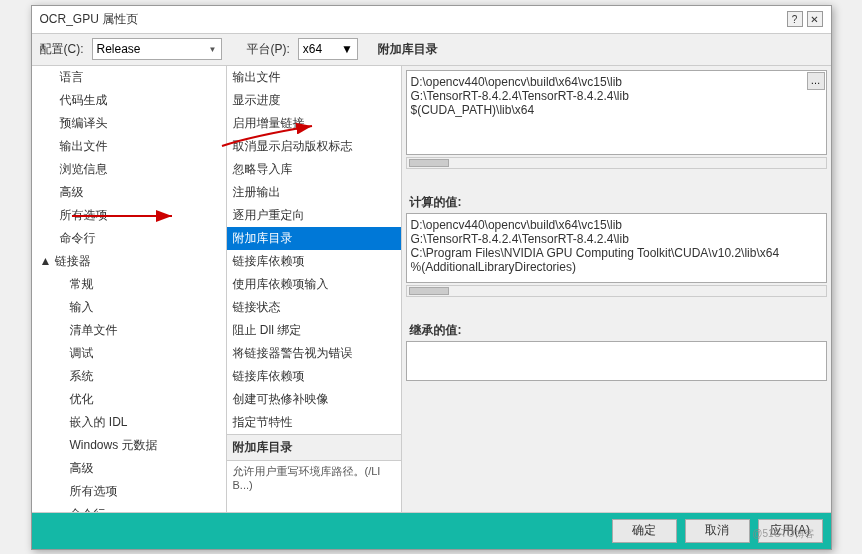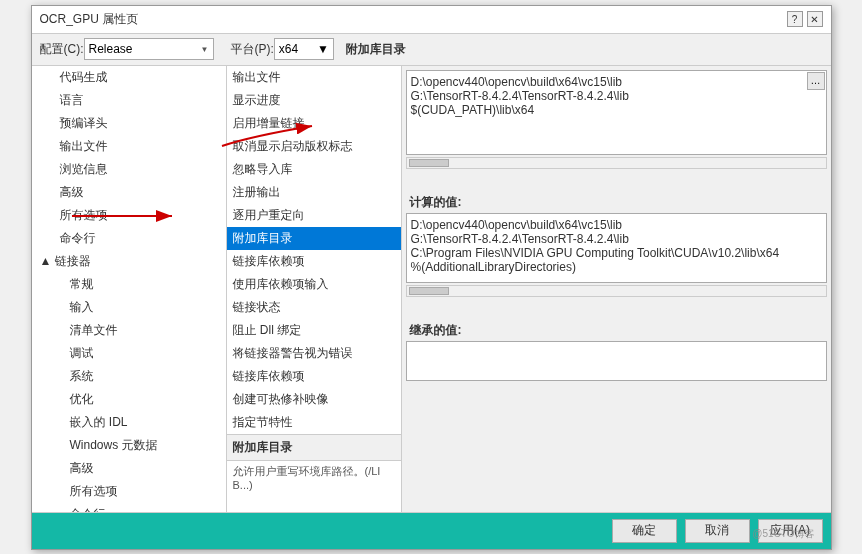--- a/index.html
+++ b/index.html
@@ -53,21 +53,21 @@
       font-size: 10px;
       color: #333;
     }
     .toolbar-row {
       height: 32px;
       background: #f0f0f0;
       border-bottom: 1px solid #ccc;
       display: flex;
       align-items: center;
       padding: 0 8px;
-      gap: 0;
+      gap: 8px;
     }
     .toolbar-label {
       font-size: 12px;
       color: #333;
     }
     .toolbar-select {
       height: 22px;
       min-width: 130px;
       border: 1px solid #aaa;
       background: white;
@@ -302,22 +302,22 @@
     <div class="platform-select">
       <span>x64</span>
       <span class="arrow">▼</span>
     </div>
     <span style="margin-left:12px;font-size:12px;color:#333;font-weight:bold;">附加库目录</span>
   </div>
 
   <div class="content-area">
 
     <div class="left-panel">
+      <div class="tree-child">语言</div>
       <div class="tree-child">代码生成</div>
-      <div class="tree-child">语言</div>
       <div class="tree-child">预编译头</div>
       <div class="tree-child">输出文件</div>
       <div class="tree-child">浏览信息</div>
       <div class="tree-child">高级</div>
       <div class="tree-child">所有选项</div>
       <div class="tree-child">命令行</div>
       <div class="tree-group">
         <span>▲ 链接器</span>
       </div>
       <div class="tree-child2 selected">常规</div>

